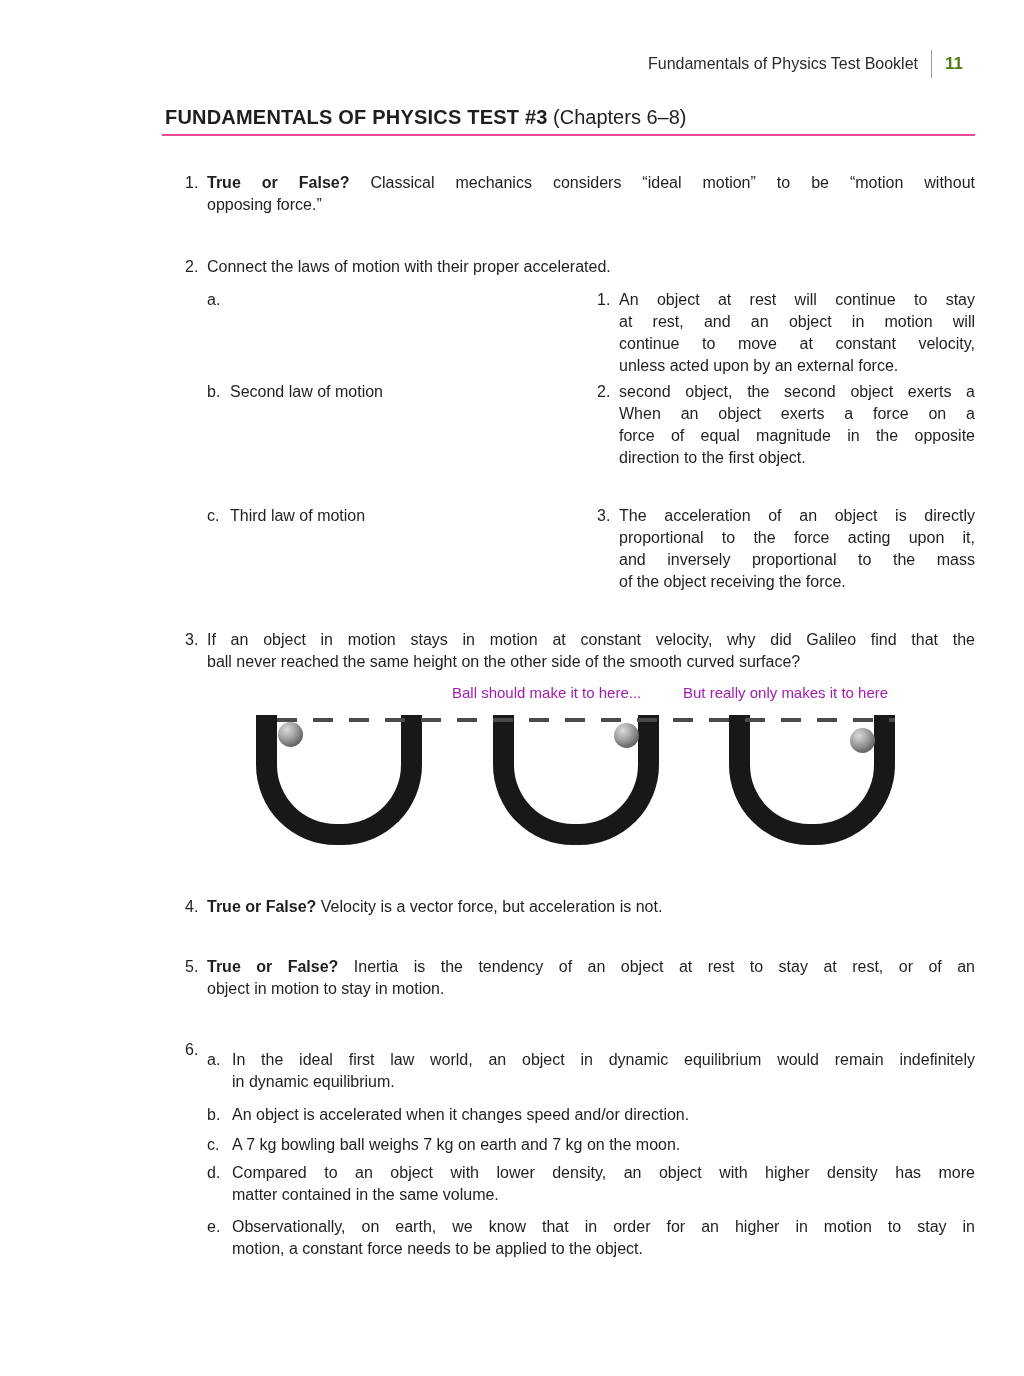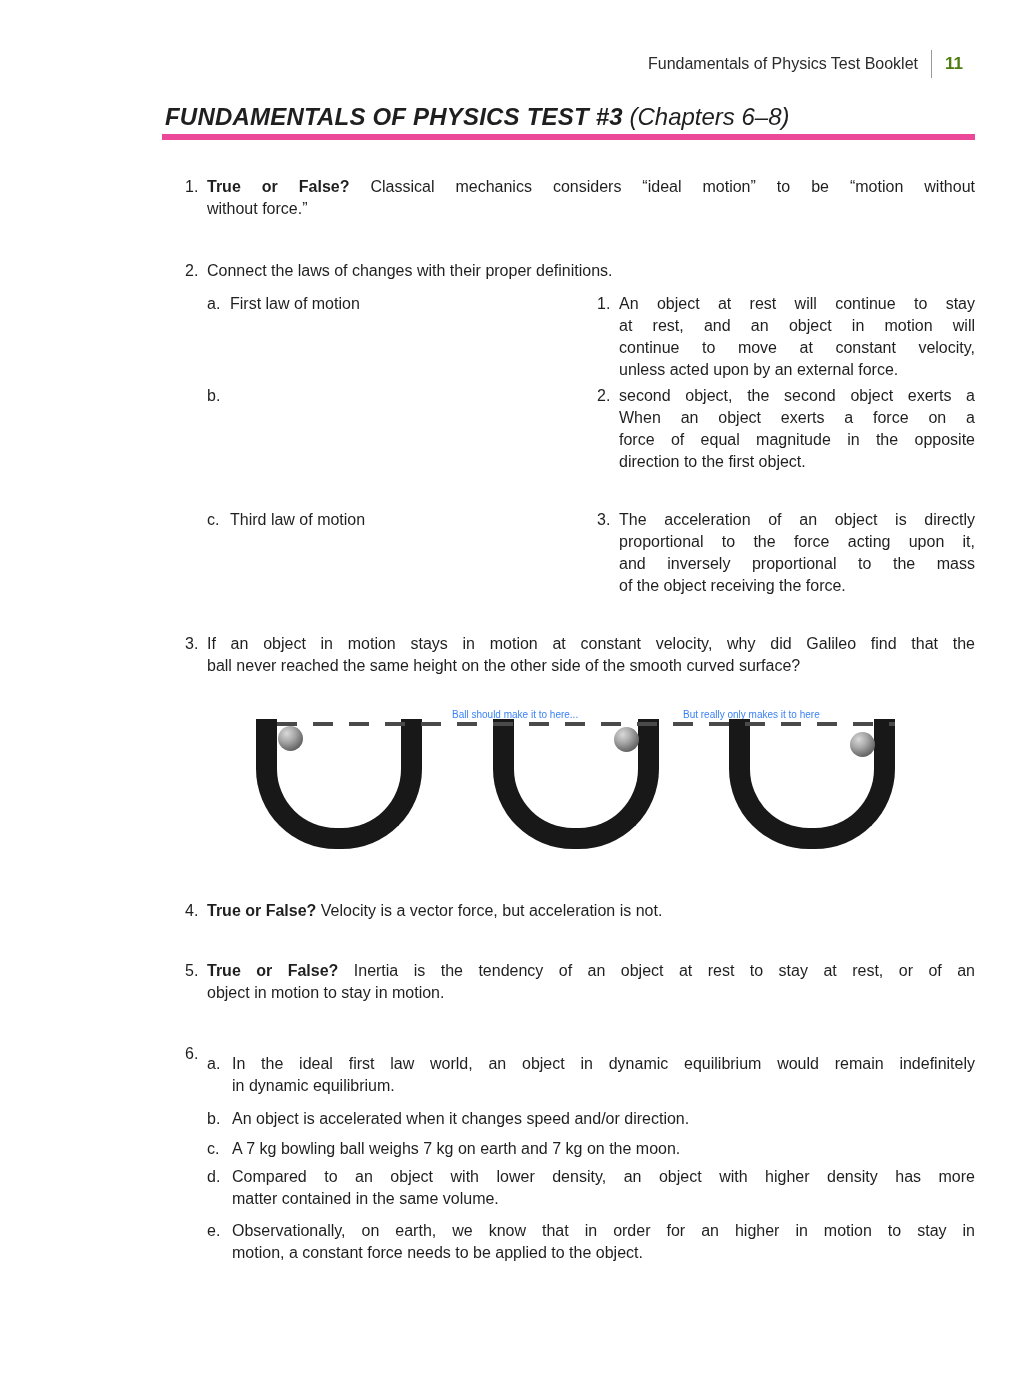--- a/index.html
+++ b/index.html
@@ -9,21 +9,21 @@
     color:#1f1f1f; position:relative; overflow:hidden; box-sizing:border-box;
   }
 
   
   .header { display:flex; justify-content:flex-end; align-items:center; padding-top:50px; margin-right:61px; }
   .header-title { font-size:16px; color:#2b2b2b; }
   .hdiv { width:1px; height:28px; background:#9a9a9a; margin:0 13px; }
   .pagenum { font-weight:bold; font-size:17px; color:#4d7c0f; }
 
   
-  .test-title { margin:28px 49px 0 162px; padding:0 0 6px 3px; border-bottom:6px solid #ec4899; font-size:24px; line-height:22px;font-style:italic; }
+  .test-title { margin:28px 49px 0 162px; padding:0 0 6px 3px; border-bottom:2px solid #ec4899; font-size:20px; line-height:22px; }
   .test-title b { letter-spacing:0.2px; }
 
   
   .q { display:flex; margin-left:185px; margin-right:49px; }
   .qnum { flex:none; width:22px; }
   .qbody { flex:1; min-width:0; }
   .jl { text-align:justify; text-align-last:justify; }
 
   #q1 { margin-top:36px; }
   #q2 { margin-top:40px; }
@@ -48,21 +48,21 @@
   .optletter { flex:none; width:25px; }
   .opttext { flex:1; min-width:0; }
   .opt.oa { margin-top:10px; }
   .opt.ob { margin-top:11px; }
   .opt.oc { margin-top:8px; }
   .opt.od { margin-top:6px; }
   .opt.oe { margin-top:10px; }
 
   
   .figure { position:relative; height:176px; margin-top:9px; }
-  .fig-label { position:absolute; top:20px; font-size:10px; line-height:18px; color:#3b82f6; white-space:nowrap; }
+  .fig-label { position:absolute; top:2px; font-size:15px; line-height:18px; color:#a21caf; white-space:nowrap; }
   .fig-label.l1 { left:452px; }
   .fig-label.l2 { left:683px; }
   .dash-line {
     position:absolute; top:36px; left:277px; width:618px; height:4px; z-index:2;
     background:repeating-linear-gradient(90deg,#4a4a4a 0 20px, transparent 20px 36px);
   }
   .u-track {
     position:absolute; top:33px; width:166px; height:130px; box-sizing:border-box;
     border:21px solid #181818; border-top:0; border-radius:0 0 80px 80px; z-index:1;
   }
@@ -89,48 +89,48 @@
   </div>
 
   <div class="test-title">
     <b>FUNDAMENTALS OF PHYSICS TEST #3</b><span> (Chapters 6–8)</span>
   </div>
 
   <div class="q" id="q1">
     <div class="qnum">1.</div>
     <div class="qbody">
       <div class="jl"><b>True or False?</b><span> Classical mechanics considers “ideal motion” to be “motion without</span></div>
-      <div>without force.”</div>
+      <div>opposing force.”</div>
     </div>
   </div>
 
   <div class="q" id="q2">
     <div class="qnum">2.</div>
     <div class="qbody">
-      <div>Connect the laws of changes with their proper definitions.</div>
+      <div>Connect the laws of motion with their proper accelerated.</div>
 
       <div class="match-row ra">
         <div class="mleft">
           <div class="mletter">a.</div>
-          <div>First law of motion</div>
         </div>
         <div class="mright">
           <div class="mrnum">1.</div>
           <div class="mrtext">
             <div class="jl">An object at rest will continue to stay</div>
             <div class="jl">at rest, and an object in motion will</div>
             <div class="jl">continue to move at constant velocity,</div>
             <div>unless acted upon by an external force.</div>
           </div>
         </div>
       </div>
 
       <div class="match-row rb">
         <div class="mleft">
           <div class="mletter">b.</div>
+          <div>Second law of motion</div>
         </div>
         <div class="mright">
           <div class="mrnum">2.</div>
           <div class="mrtext">
             <div class="jl">second object, the second object exerts a</div>
             <div class="jl">When an object exerts a force on a</div>
             <div class="jl">force of equal magnitude in the opposite</div>
             <div>direction to the first object.</div>
           </div>
         </div>

